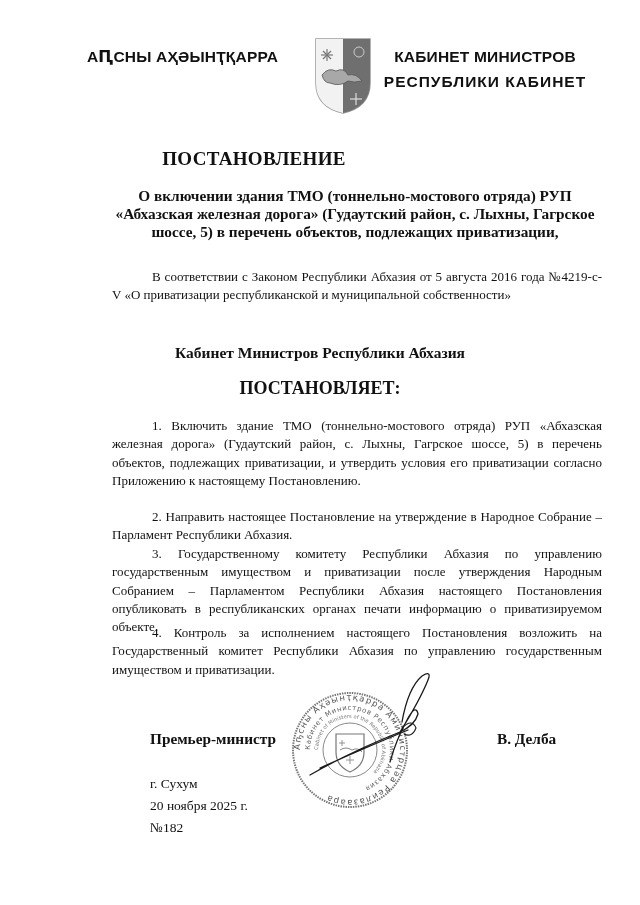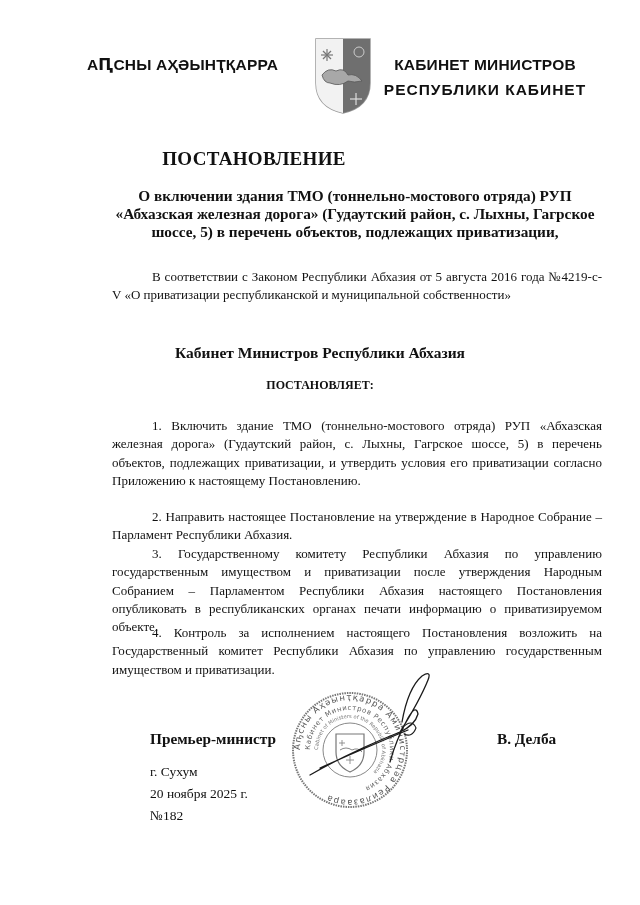--- a/index.html
+++ b/index.html
@@ -1,35 +1,35 @@
 <!DOCTYPE html>
 <html><head>
 <meta charset="utf-8">
 <style>
   html, body { margin: 0; padding: 0; background: #ffffff; }
   body { width: 640px; height: 905px; position: relative; overflow: hidden; color: #111; }
   .serif { font-family: "Liberation Serif", "DejaVu Serif", serif; }
   .sans { font-family: "Liberation Sans", "DejaVu Sans", sans-serif; }
 
-  .hdr { position: absolute; top: 52px; font-size: 15.5px; line-height: 25px; letter-spacing: 0.2px; text-align: center; }
+  .hdr { position: absolute; top: 44px; font-size: 15.5px; line-height: 25px; letter-spacing: 0.2px; text-align: center; }
   .hdr-left { left: 70px; width: 225px; }
   .hdr-right { left: 380px; width: 210px; font-weight: bold; }
   .hdr-left .l1 { font-weight: bold; }
   .hdr-left .l2 { font-weight: bold; letter-spacing: -0.3px; }
   .emblem { position: absolute; left: 314px; top: 37px; width: 58px; height: 78px; }
 
   .title { position: absolute; top: 148px; left: 0; width: 508px; text-align: center; font-weight: bold; font-size: 19px; letter-spacing: 0.3px; }
   .subtitle { position: absolute; top: 187px; left: 100px; width: 510px; text-align: center; font-weight: bold; font-size: 15.3px; line-height: 18px; }
 
   .para { position: absolute; left: 112px; width: 490px; font-size: 13px; line-height: 18.3px; text-align: justify; text-indent: 40px; }
   .center-bold { position: absolute; left: 0; width: 640px; text-align: center; font-weight: bold; font-size: 15.5px; }
 
   .sign-title { position: absolute; left: 150px; top: 730px; font-weight: bold; font-size: 15.3px; }
   .sign-name { position: absolute; left: 497px; top: 730px; font-weight: bold; font-size: 15.3px; }
-  .meta { position: absolute; left: 150px; font-size: 13.5px; }
+  .meta { position: absolute; left: 150px; font-size: 13.5px; margin-top: 12px; }
 
   .stamp { position: absolute; left: 290px; top: 690px; width: 120px; height: 120px; }
   .signature { position: absolute; left: 290px; top: 670px; width: 150px; height: 120px; }
 </style>
 </head>
 <body>
 
 <div class="hdr hdr-left sans">
   <div class="l1">АԤСНЫ АҲӘЫНҬҚАРРА</div>
 </div>
@@ -61,21 +61,21 @@
 
 <div class="subtitle serif">
   <div>О включении здания ТМО (тоннельно-мостового отряда) РУП</div>
   <div style="white-space:nowrap;">«Абхазская железная дорога» (Гудаутский район, с. Лыхны, Гагрское</div>
   <div>шоссе, 5) в перечень объектов, подлежащих приватизации,</div>
 </div>
 
 <div class="para serif" style="top:268px;">В соответствии с Законом Республики Абхазия от 5 августа 2016 года №4219-с-V «О приватизации республиканской и муниципальной собственности»</div>
 
 <div class="center-bold serif" style="top:344px;">Кабинет Министров Республики Абхазия</div>
-<div class="center-bold serif" style="top:378px; font-size:12px;">ПОСТАНОВЛЯЕТ:</div>
+<div class="center-bold serif" style="top:378px; font-size:18px;">ПОСТАНОВЛЯЕТ:</div>
 
 <div class="para serif" style="top:417px;">1. Включить здание ТМО (тоннельно-мостового отряда) РУП «Абхазская железная дорога» (Гудаутский район, с. Лыхны, Гагрское шоссе, 5) в перечень объектов, подлежащих приватизации, и утвердить условия его приватизации согласно Приложению к настоящему Постановлению.</div>
 <div class="para serif" style="top:508px;">2. Направить настоящее Постановление на утверждение в Народное Собрание – Парламент Республики Абхазия.</div>
 <div class="para serif" style="top:545px;">3. Государственному комитету Республики Абхазия по управлению государственным имуществом и приватизации после утверждения Народным Собранием – Парламентом Республики Абхазия настоящего Постановления опубликовать в республиканских органах печати информацию о приватизируемом объекте.</div>
 <div class="para serif" style="top:624px;">4. Контроль за исполнением настоящего Постановления возложить на Государственный комитет Республики Абхазия по управлению государственным имуществом и приватизации.</div>
 
 <div class="sign-title serif">Премьер-министр</div>
 <div class="sign-name serif">В. Делба</div>
 
 <div class="meta serif" style="top:764px;">г. Сухум</div>

